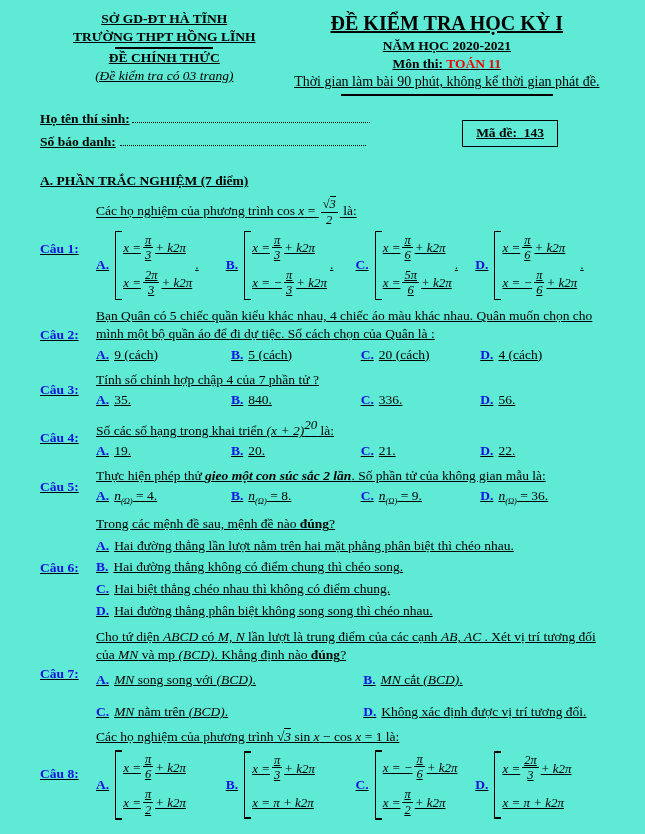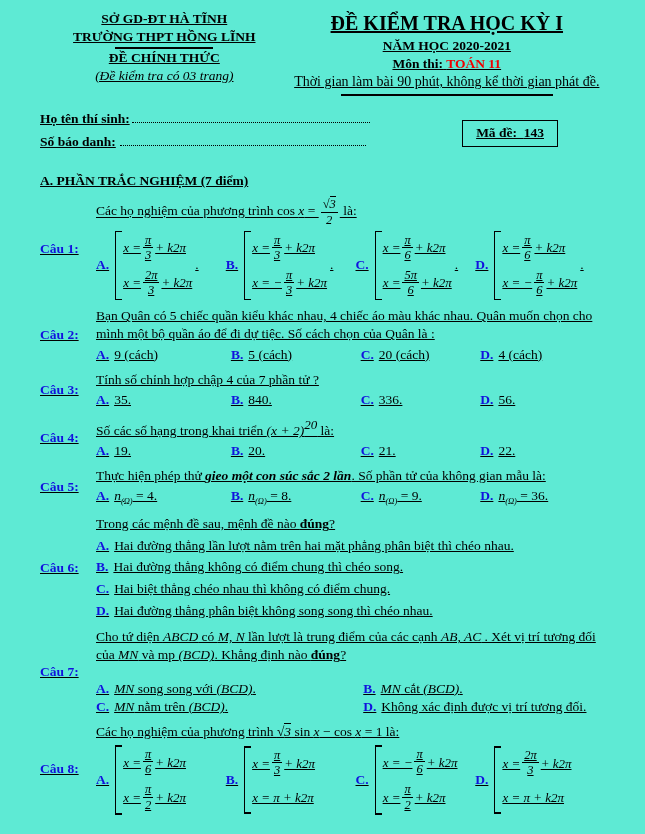--- a/index.html
+++ b/index.html
@@ -35,21 +35,21 @@
   
   .section{font-size:13.5px;font-weight:bold;margin:16px 0 8px 0}
   
   .q{display:flex;align-items:center;margin-bottom:7px}
   .qlab{flex:0 0 56px;color:#1212dd;font-weight:bold}
   .qbody{flex:1;min-width:0}
   .qtext{margin-bottom:2px}
   .okey{color:#1212dd;font-weight:bold;margin-right:5px}
   .opts{margin-top:2px}
   .opts.grid4{display:grid;grid-template-columns:26.5% 25.5% 23.5% 24.5%}
-  .opts.grid2{display:grid;grid-template-columns:52.5% 47.5%;row-gap:0;margin-top:15px}
+  .opts.grid2{display:grid;grid-template-columns:52.5% 47.5%;row-gap:14px;margin-top:6px}
   .opts.stack .opt{display:block;line-height:1.6}
   .opt{white-space:nowrap}
   .opts.cases-row{display:flex;margin-top:4px}
   .opt-cases{display:inline-flex;align-items:center;width:26%}
   .opts.cases-row .opt-cases:nth-child(3){width:24%}
   
   .cases{display:inline-flex;flex-direction:column;row-gap:7px;position:relative;
          border-left:1.4px solid #000;padding:3px 0 3px 7px;margin-left:1px}
   .cases:before,.cases:after{content:"";position:absolute;left:0;width:6px;height:1.4px;background:#000}
   .cases:before{top:0}

